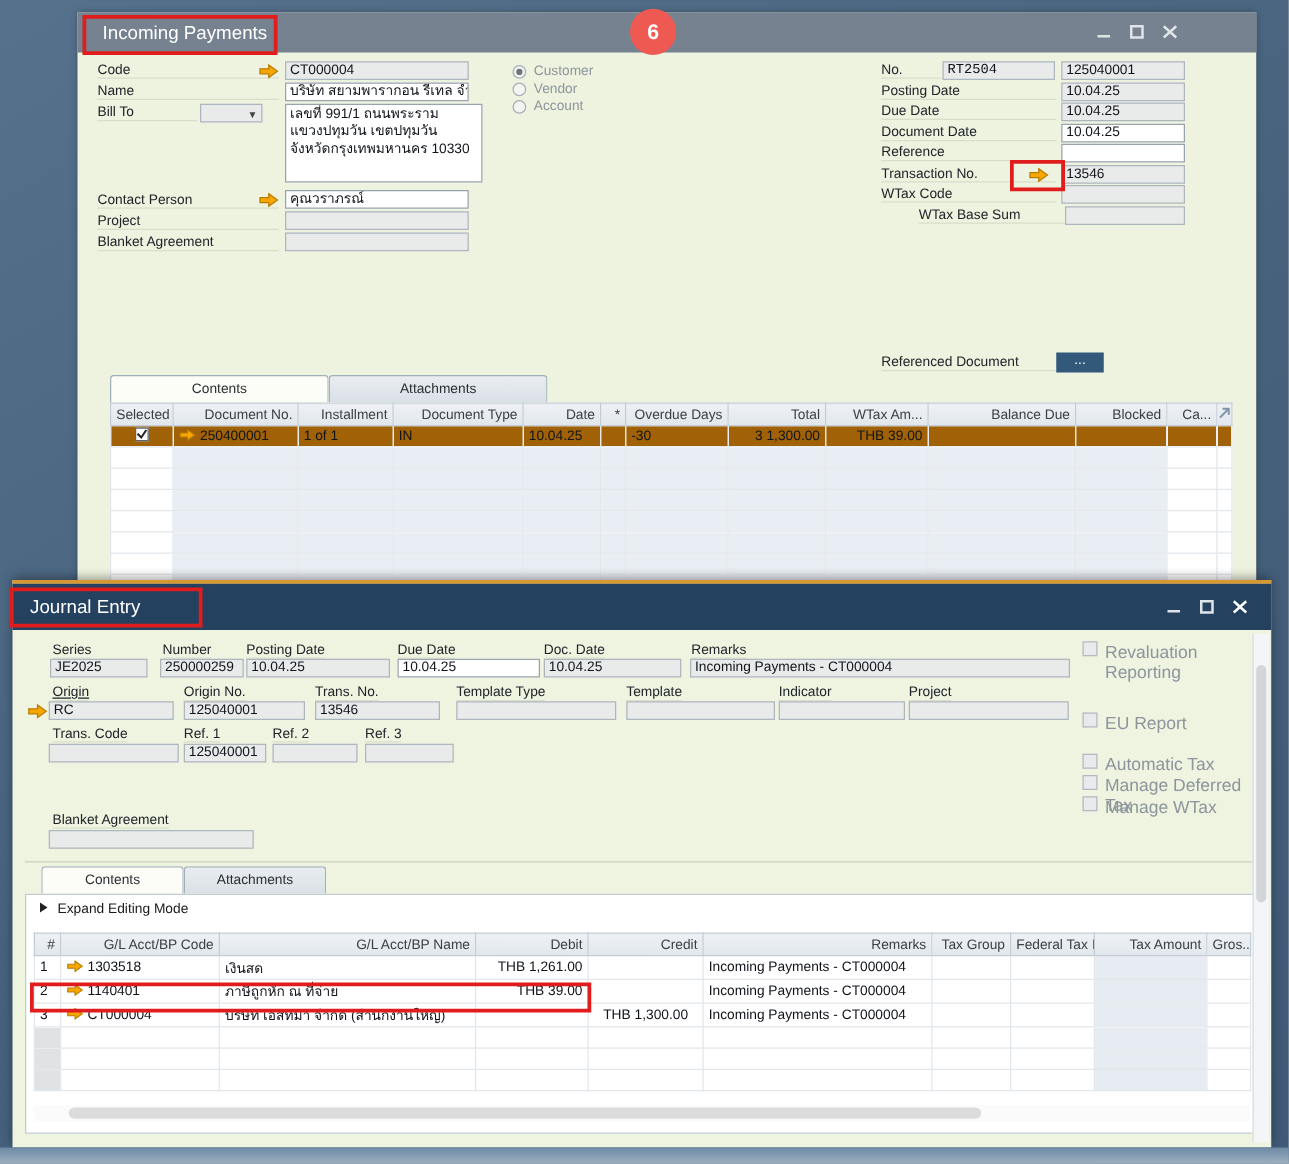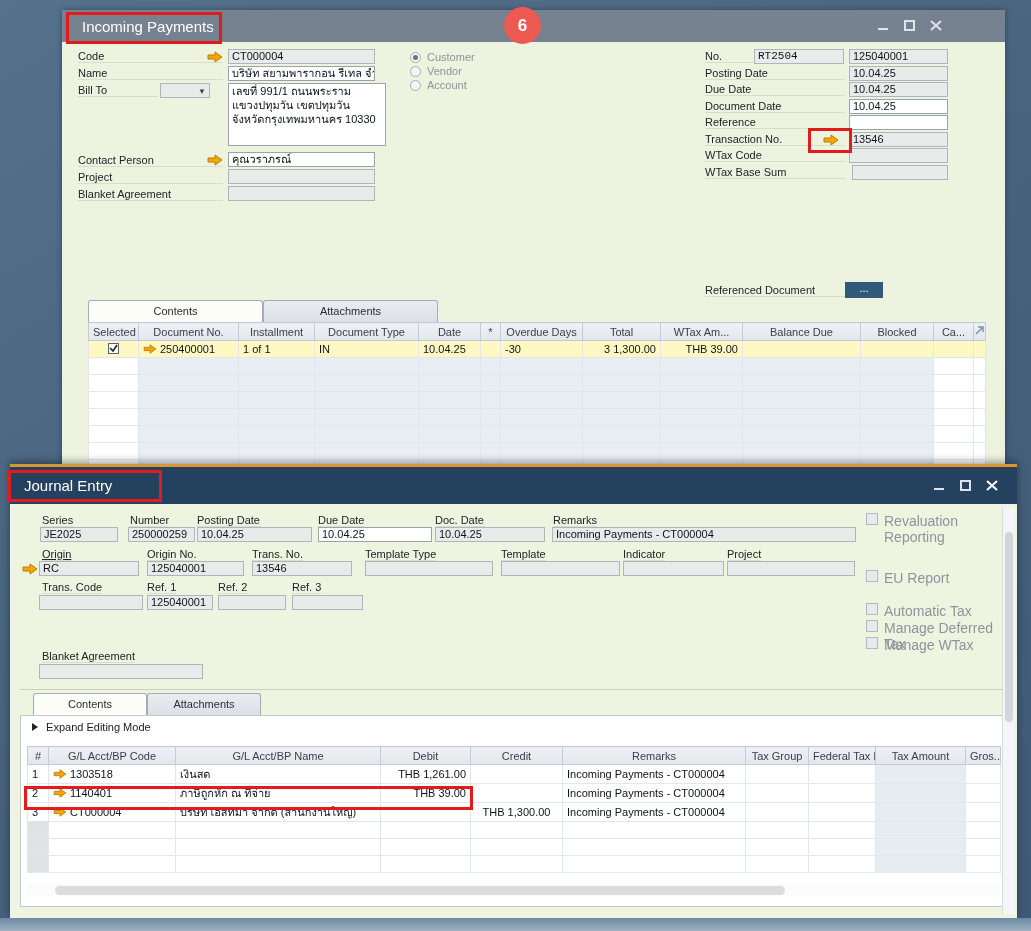--- a/index.html
+++ b/index.html
@@ -23,21 +23,21 @@
   .radio { position:absolute; display:flex; align-items:center; gap:6px; font-size:11px; color:#8d959c; }
   .radio .ring { width:11px; height:11px; border-radius:50%; border:1px solid #a7afb5; background:#f4f5f2; position:relative; }
   .radio.sel .ring::after { content:""; position:absolute; inset:2px; border-radius:50%; background:#6d757c; }
   .chk { position:absolute; display:flex; align-items:flex-start; gap:6px; font-size:14px; color:#8d959c; }
   .chk .box { width:12px; height:12px; border:1px solid #b3b9bf; background:#e8eaec; flex:0 0 auto; }
   .tab { position:absolute; height:22px; line-height:21px; text-align:center; font-size:11px; color:#2a2f35;
          border:1px solid #a2aeb8; border-bottom:none; border-radius:3px 3px 0 0; background:linear-gradient(#e9edf1,#d9e0e6); cursor:pointer; }
   .tab.active { background:#fcfdf6; }
   table.grid { border-collapse:collapse; table-layout:fixed; position:absolute; background:#fff; font-size:11px; }
   table.grid th { background:linear-gradient(#eef1f5,#e1e7ed); border:1px solid #c3ccd4; font-weight:normal;
-                  color:#3a3f45; text-align:center; padding:2px 4px; height:18px; overflow:hidden; white-space:nowrap; }
+                  color:#3a3f45; text-align:right; padding:2px 4px; height:18px; overflow:hidden; white-space:nowrap; }
   table.grid td { border:1px solid #e2e7ec; padding:0 4px; height:17px; overflow:hidden; white-space:nowrap; color:#10141a; }
   .hlbox { position:absolute; border:3px solid #e11c1c; z-index:40; pointer-events:none; }
   .badge { position:absolute; width:37px; height:37px; border-radius:50%; background:#ee5a52; color:#fff;
            font-size:17px; font-weight:bold; display:flex; align-items:center; justify-content:center; z-index:45; }
   .multiline { white-space:pre-line; line-height:14px; }
   .cellarr { display:inline-block; vertical-align:-1px; margin-right:3px; }
   .scroll-v { position:absolute; width:13px; background:#f4f5f6; border-left:1px solid #d9dde1; }
   .scroll-v .thumb { position:absolute; left:2px; right:2px; background:#d3d6d9; border-radius:6px; }
   .scroll-h { position:absolute; height:13px; background:#fbfbfb; }
   .scroll-h .thumb { position:absolute; top:2px; bottom:2px; background:#dcdcdc; border-radius:6px; }
@@ -125,21 +125,21 @@
   <span class="arr" style="left:761px; top:124px;">
     <svg width="16" height="12" viewBox="0 0 16 12">
         <path d="M1 4 h7 V1 l7 5 -7 5 V8 H1 z" fill="#f7a600" stroke="#b97c00"></path>
       </svg>
     </span>
   <div class="fld" style="left:787px; top:122px; width:99px;">13546</div>
 
   <div class="lbl" style="left:643px; top:139px; width:140px;">WTax Code</div>
   <div class="fld" style="left:787px; top:138px; width:99px;"></div>
 
-  <div class="lbl" style="left:643px; top:156px; width:140px;">WTax Base Sum</div>
+  <div class="lbl" style="left:673px; top:156px; width:140px;">WTax Base Sum</div>
   <div class="fld" style="left:790px; top:155px; width:96px;"></div>
 
   <div class="lbl" style="left:643px; top:274px; width:140px;">Referenced Document</div>
   <div style="position:absolute; left:783px; top:272px; width:38px; height:16px; background:#33597a; color:#fff; font-size:11px; text-align:center; line-height:13px; cursor:pointer;">...</div>
 
   <div class="tab active" style="left:26px; top:290px; width:175px;">Contents</div>
   <div class="tab" style="left:201px; top:290px; width:175px;">Attachments</div>
 
   <table class="grid" style="left:26px; top:312px; width:897px;">
     <colgroup>
@@ -168,21 +168,21 @@
       <th>Overdue Days</th>
       <th>Total</th>
       <th>WTax Am...</th>
       <th>Balance Due</th>
       <th>Blocked</th>
       <th>Ca...</th>
       <th style="padding:0;"><svg width="11" height="11" viewBox="0 0 11 11">
               <path d="M2 9 L9 2 M4 2 h5 v5" stroke="#7f93a8" stroke-width="1.5" fill="none"></path>
             </svg></th>
     </tr>
-    <tr style="background:#fef9c3;">
+    <tr style="background:#a16207;">
       <td style="text-align:center;">
         <span style="display:inline-block; width:11px; height:11px; background:#fff; border:1px solid #5a6570; position:relative;">
           <svg width="9" height="9" style="position:absolute; left:0; top:0;">
                 <polyline points="1,4 4,7 8,1" stroke="#222" stroke-width="1.6" fill="none"></polyline>
               </svg>
         </span>
       </td>
       <td><span class="cellarr"><svg width="14" height="10" viewBox="0 0 16 12">
                 <path d="M1 4 h7 V1 l7 5 -7 5 V8 H1 z" fill="#f7a600" stroke="#b97c00"></path>
               </svg></span><span>250400001</span></td>

